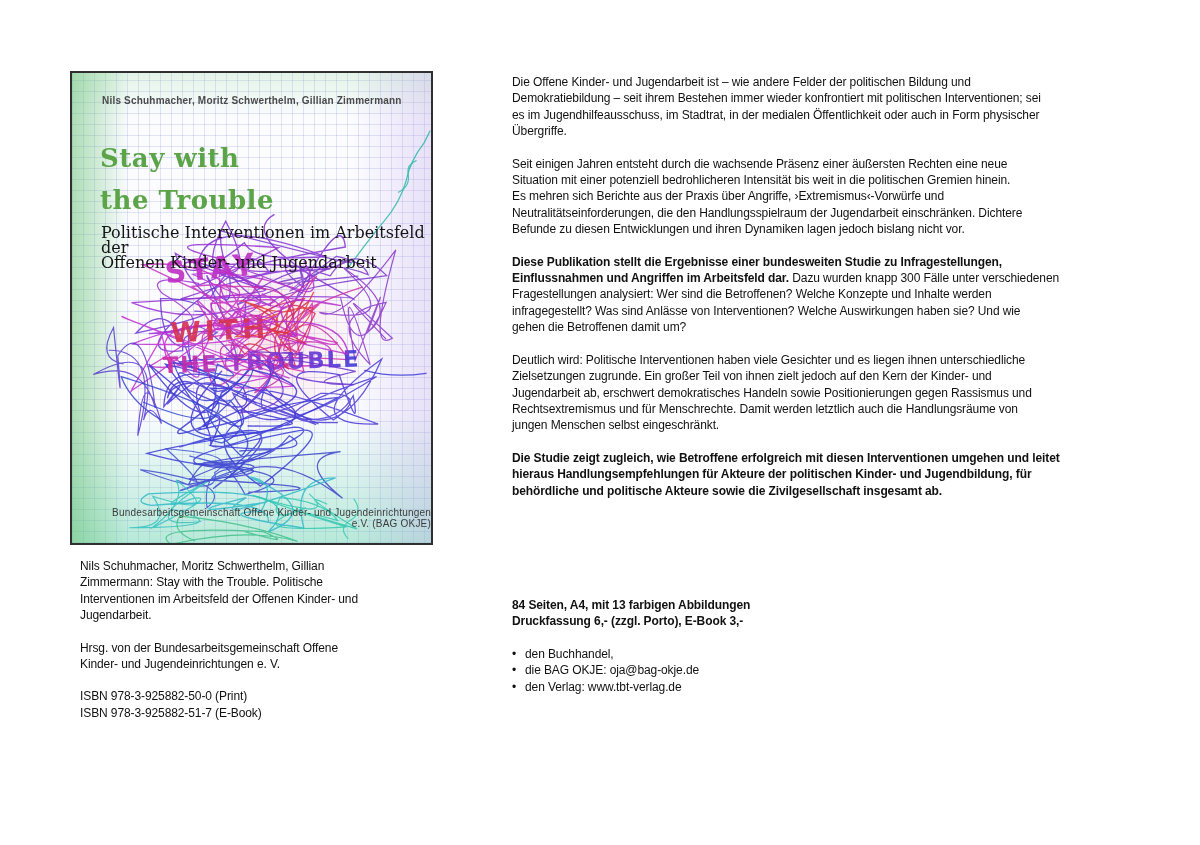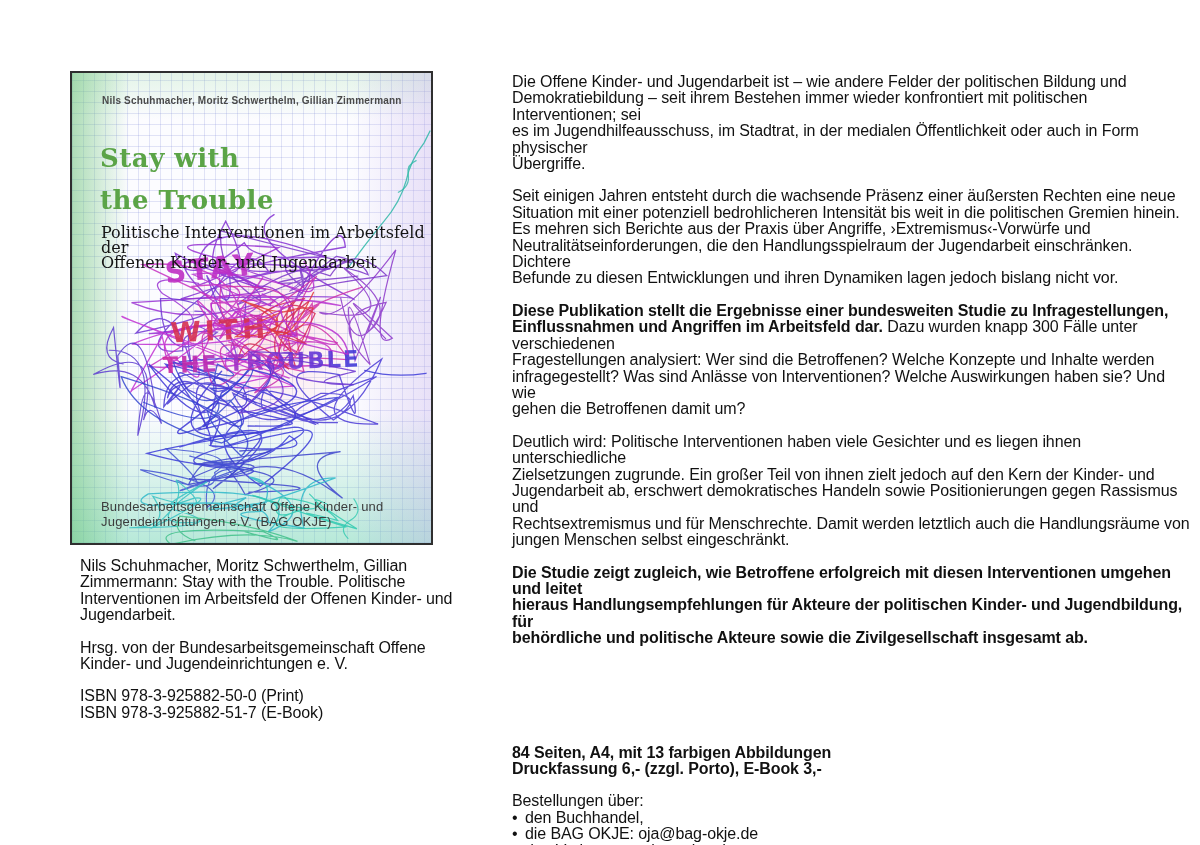--- a/index.html
+++ b/index.html
@@ -32,28 +32,28 @@
     position:absolute;left:28px;top:64px;
     font-family:"DejaVu Serif",serif;font-weight:700;
     font-size:26px;line-height:42px;color:#5ba447;letter-spacing:.5px;
   }
   .cover-subtitle{
     position:absolute;left:29px;top:152px;
     font-family:"DejaVu Serif",serif;font-weight:400;
     font-size:16px;line-height:15px;color:#151515;white-space:pre-line;
   }
   .cover-footer{
-    position:absolute;left:29px;bottom:14px;font-size:13px;color:#3c3c3c;letter-spacing:.2px;
+    position:absolute;left:29px;bottom:14px;font-size:10px;color:#3c3c3c;letter-spacing:.2px;text-align:right;
   }
   .scribble-words text{
     font-family:"DejaVu Sans",sans-serif;font-weight:700;opacity:.9;
   }
 
   
-  .textblock{white-space:pre-line;font-size:16px;line-height:16.4px;letter-spacing:-0.1px;}
+  .textblock{white-space:pre-line;font-size:12px;line-height:16.4px;letter-spacing:-0.1px;}
   .bold{font-weight:700;}
 
   .col-left{position:absolute;left:80px;top:558px;width:400px;}
   .col-left p{margin:0 0 16px 0;}
   .col-left .gap-lg{margin-top:20px;}
 
   .col-right{position:absolute;left:512px;top:74px;width:680px;}
   .col-right p{margin:0 0 16px 0;}
   .col-right .details{margin-top:98px;}
 
@@ -160,21 +160,20 @@
 Rechtsextremismus und für Menschrechte. Damit werden letztlich auch die Handlungsräume von
 jungen Menschen selbst eingeschränkt.</p>
     <p class="textblock bold">Die Studie zeigt zugleich, wie Betroffene erfolgreich mit diesen Interventionen umgehen und leitet
 hieraus Handlungsempfehlungen für Akteure der politischen Kinder- und Jugendbildung, für
 behördliche und politische Akteure sowie die Zivilgesellschaft insgesamt ab.</p>
 
     <p class="textblock bold details">84 Seiten, A4, mit 13 farbigen Abbildungen
 Druckfassung 6,- (zzgl. Porto), E-Book 3,-</p>
 
     <div>
-      <div class="textblock">Bestellungen über:</div>
       <div class="textblock order-row">
         <span class="bullet">•</span><span>den Buchhandel,</span>
       </div>
       <div class="textblock order-row">
         <span class="bullet">•</span><span>die BAG OKJE: oja@bag-okje.de</span>
       </div>
       <div class="textblock order-row">
         <span class="bullet">•</span><span>den Verlag: www.tbt-verlag.de</span>
       </div>
     </div>

